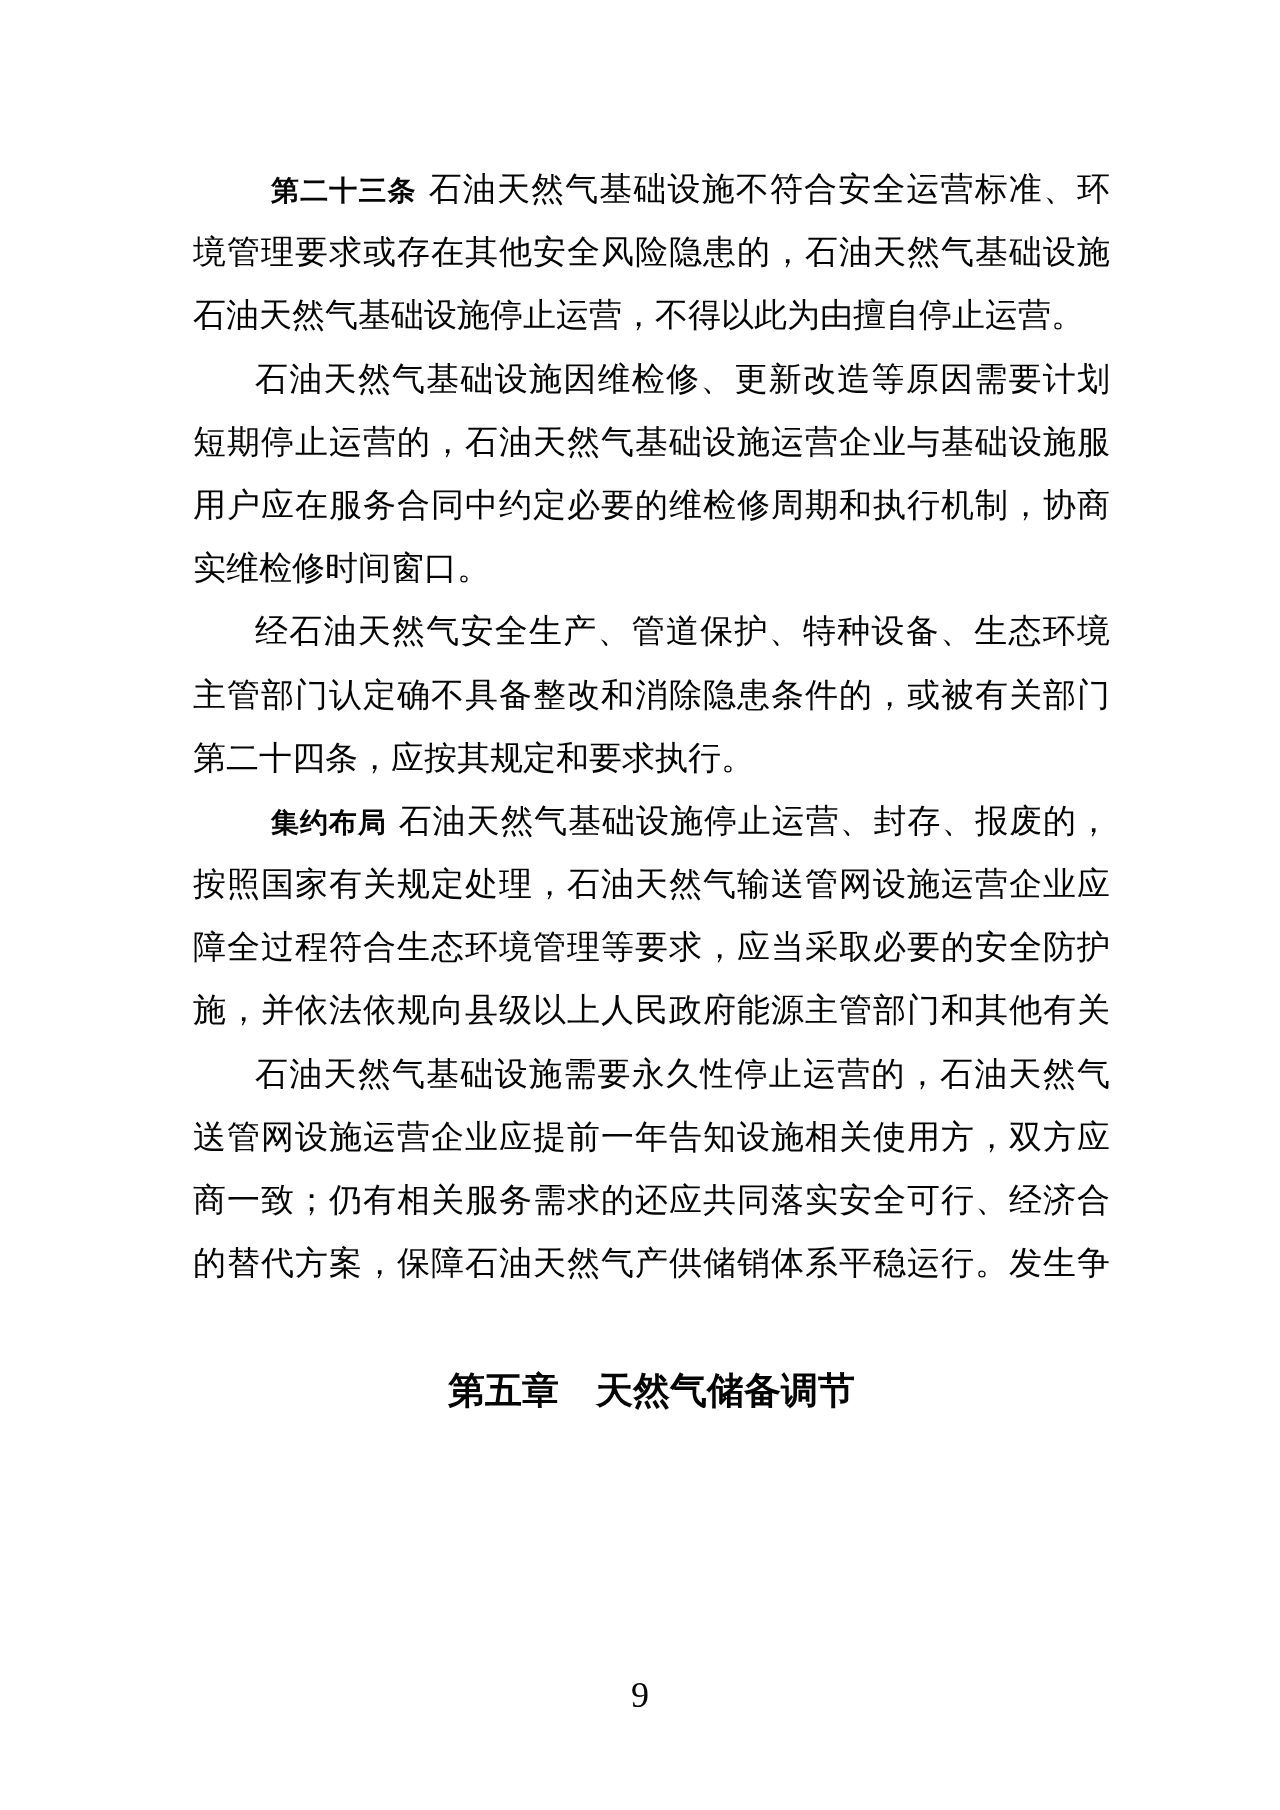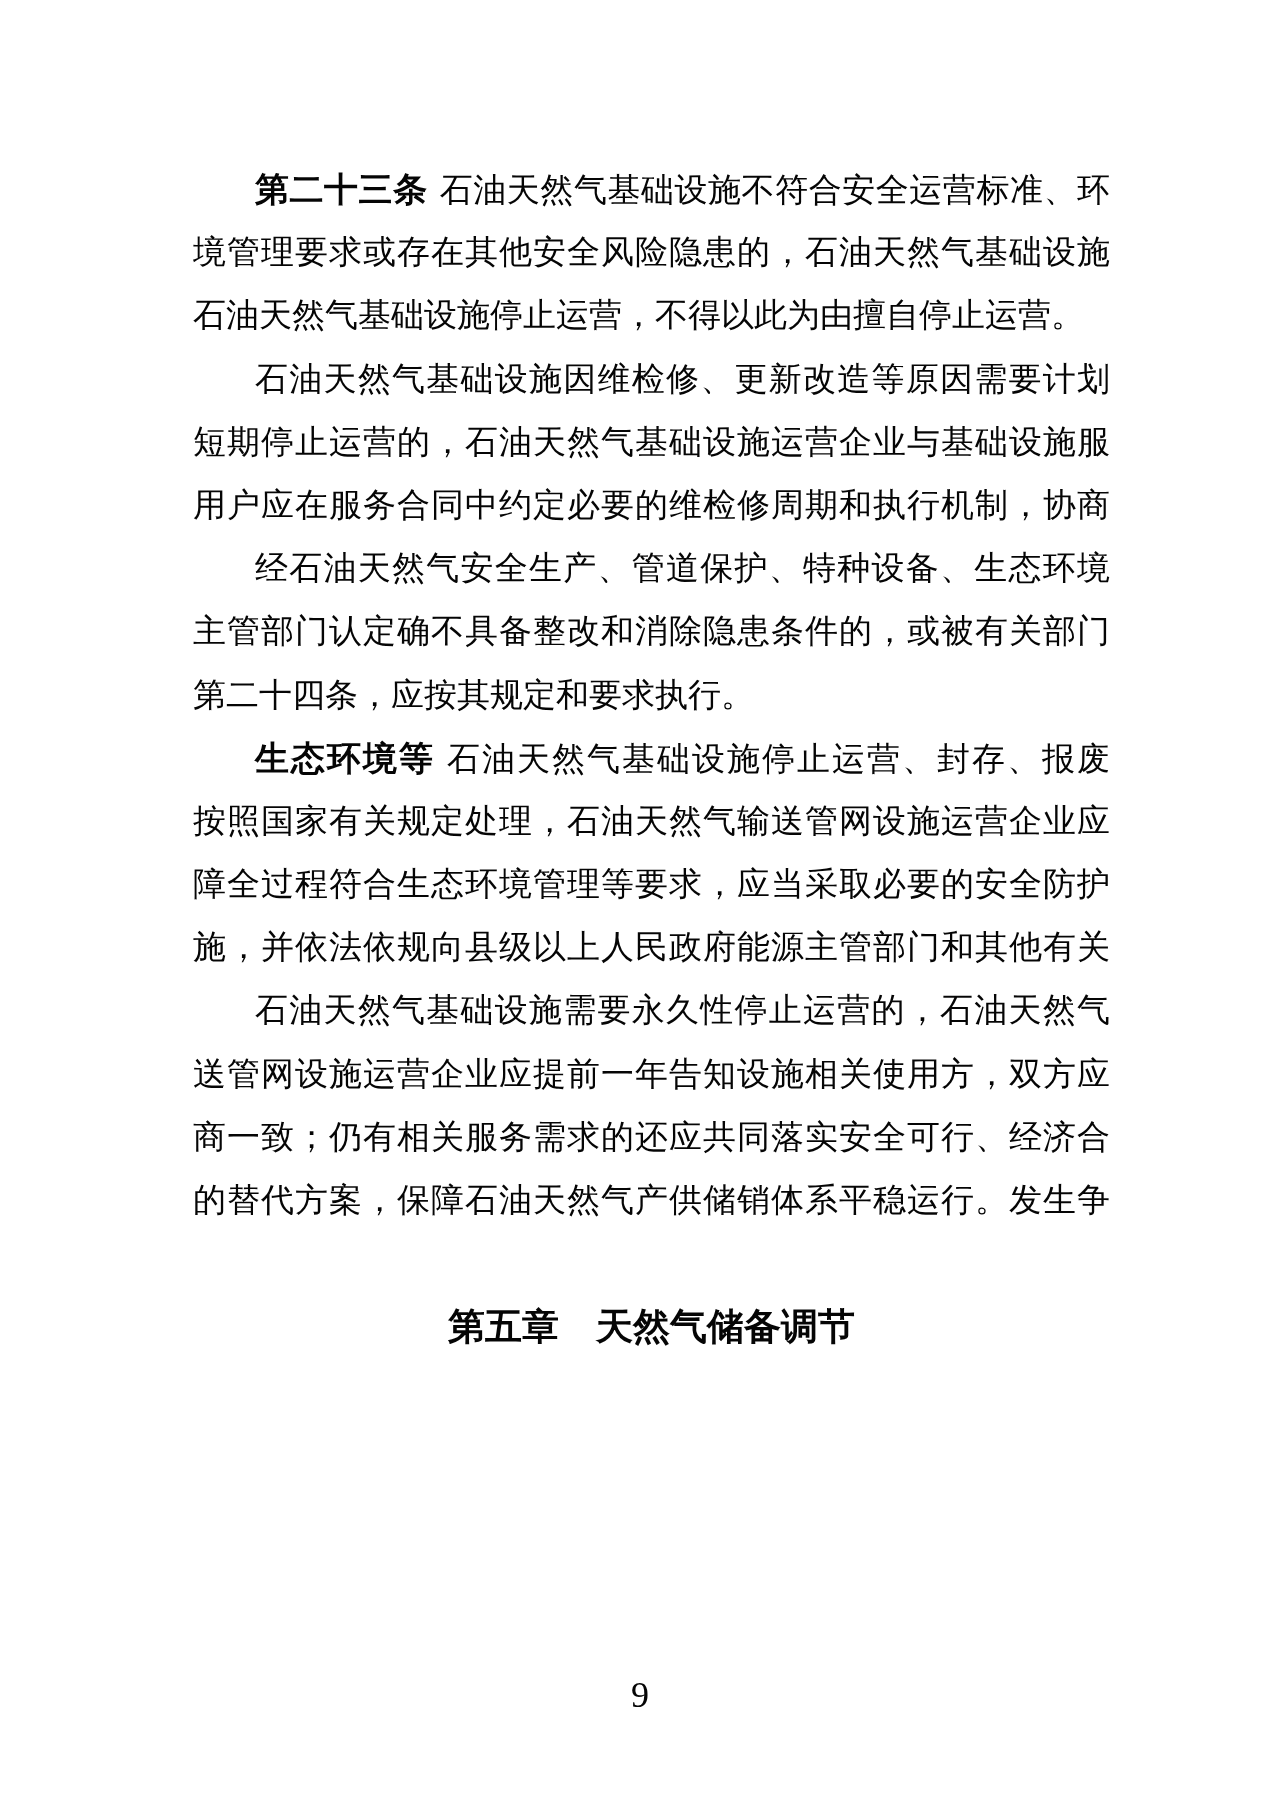--- a/index.html
+++ b/index.html
@@ -32,22 +32,23 @@
   .line.fill {
     text-align: justify;
     text-align-last: justify;
   }
   .line.indent {
     text-indent: 62px;
   }
   .line .art {
     font-family: Liberation Sans, sans-serif;
     font-weight: 700;
-    font-size: 34px;
+    font-size: 28px;
     margin-right: 12px;
+    margin-left: 16px;
   }
   .line.heading {
     text-align: left;
     text-align-last: center;
     font-family: Liberation Serif, serif;
     font-weight: 700;
     font-size: 37px;
   }
   .page-number {
     position: absolute;
@@ -64,24 +65,25 @@
 <body>
 
 <div class="page">
   <div class="text-column" id="lines-container">
       <div class="line fill indent"><b class="art">第二十三条</b>石油天然气基础设施不符合安全运营标准、环</div>
       <div class="line fill">境管理要求或存在其他安全风险隐患的，石油天然气基础设施运</div>
       <div class="line">石油天然气基础设施停止运营，不得以此为由擅自停止运营。</div>
       <div class="line fill indent">石油天然气基础设施因维检修、更新改造等原因需要计划性</div>
       <div class="line fill">短期停止运营的，石油天然气基础设施运营企业与基础设施服务</div>
       <div class="line fill">用户应在服务合同中约定必要的维检修周期和执行机制，协商落</div>
+      <div class="line">实维检修时间窗口。</div>
       <div class="line fill indent">经石油天然气安全生产、管道保护、特种设备、生态环境等</div>
       <div class="line fill">主管部门认定确不具备整改和消除隐患条件的，或被有关部门责</div>
       <div class="line">第二十四条，应按其规定和要求执行。</div>
-      <div class="line fill indent"><b class="art">生态环境等</b>石油天然气基础设施停止运营、封存、报废的，</div>
+      <div class="line fill indent"><b class="art">集约布局</b>石油天然气基础设施停止运营、封存、报废的，</div>
       <div class="line fill">按照国家有关规定处理，石油天然气输送管网设施运营企业应保</div>
       <div class="line fill">障全过程符合生态环境管理等要求，应当采取必要的安全防护措</div>
       <div class="line fill">施，并依法依规向县级以上人民政府能源主管部门和其他有关部</div>
       <div class="line fill indent">石油天然气基础设施需要永久性停止运营的，石油天然气输</div>
       <div class="line fill">送管网设施运营企业应提前一年告知设施相关使用方，双方应协</div>
       <div class="line fill">商一致；仍有相关服务需求的还应共同落实安全可行、经济合理</div>
       <div class="line fill">的替代方案，保障石油天然气产供储销体系平稳运行。发生争议</div>
       <div class="line"></div>
       <div class="line heading">第五章　天然气储备调节</div>
     </div>

